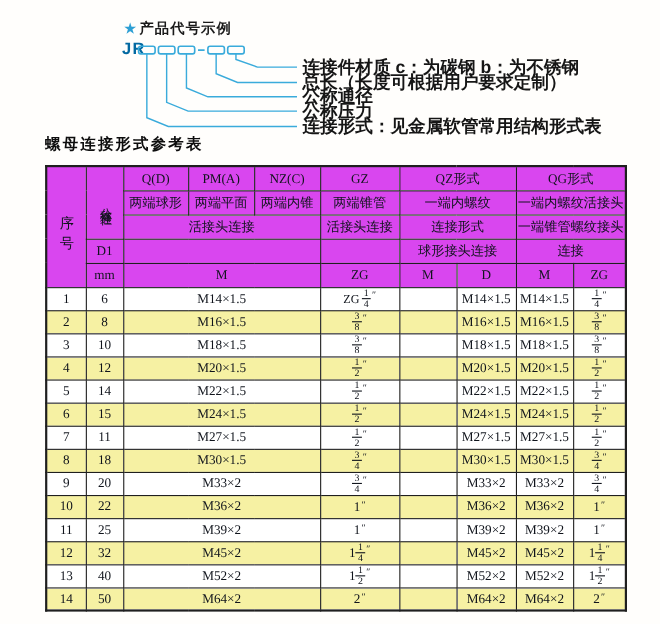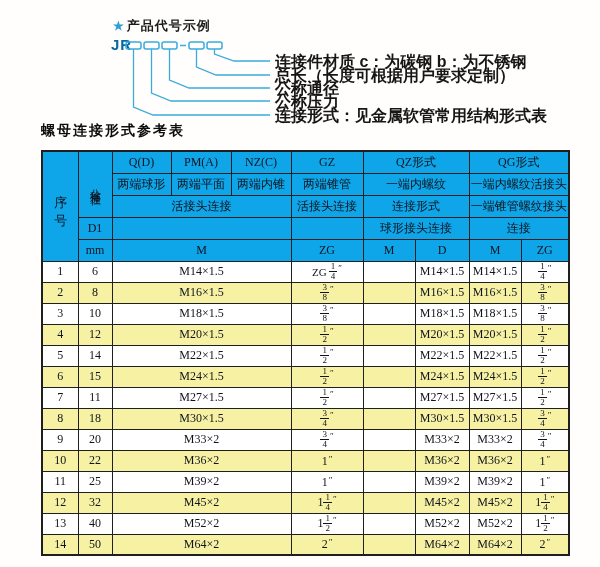--- a/index.html
+++ b/index.html
@@ -45,21 +45,21 @@
     font-family:"Liberation Serif", serif;
     font-size:12px; color:#10141c;
     border:2px solid #1f1f1f;
   }
   .ref-table th, .ref-table td {
     border:1px solid #1f1f1f;
     text-align:center; vertical-align:middle;
     padding:0; overflow:hidden; white-space:nowrap;
     font-weight:normal;
   }
-  .ref-table thead th { background:#0ea5e9; }
+  .ref-table thead th { background:#d946ef; }
   .ref-table thead tr { height:22px; }
   .ref-table tbody tr { height:21px; background:#ffffff; }
   .ref-table tbody tr.alt { background:#f6f1a3; }
 
   .v-seq  { writing-mode:vertical-lr; letter-spacing:20px; font-size:13px; margin:0 auto; }
   .v-dn   { writing-mode:vertical-lr; letter-spacing:2px; font-size:11px; margin:0 auto; }
   th.cell-seq, th.cell-dn { vertical-align:middle; }
 
   
   .frac {

